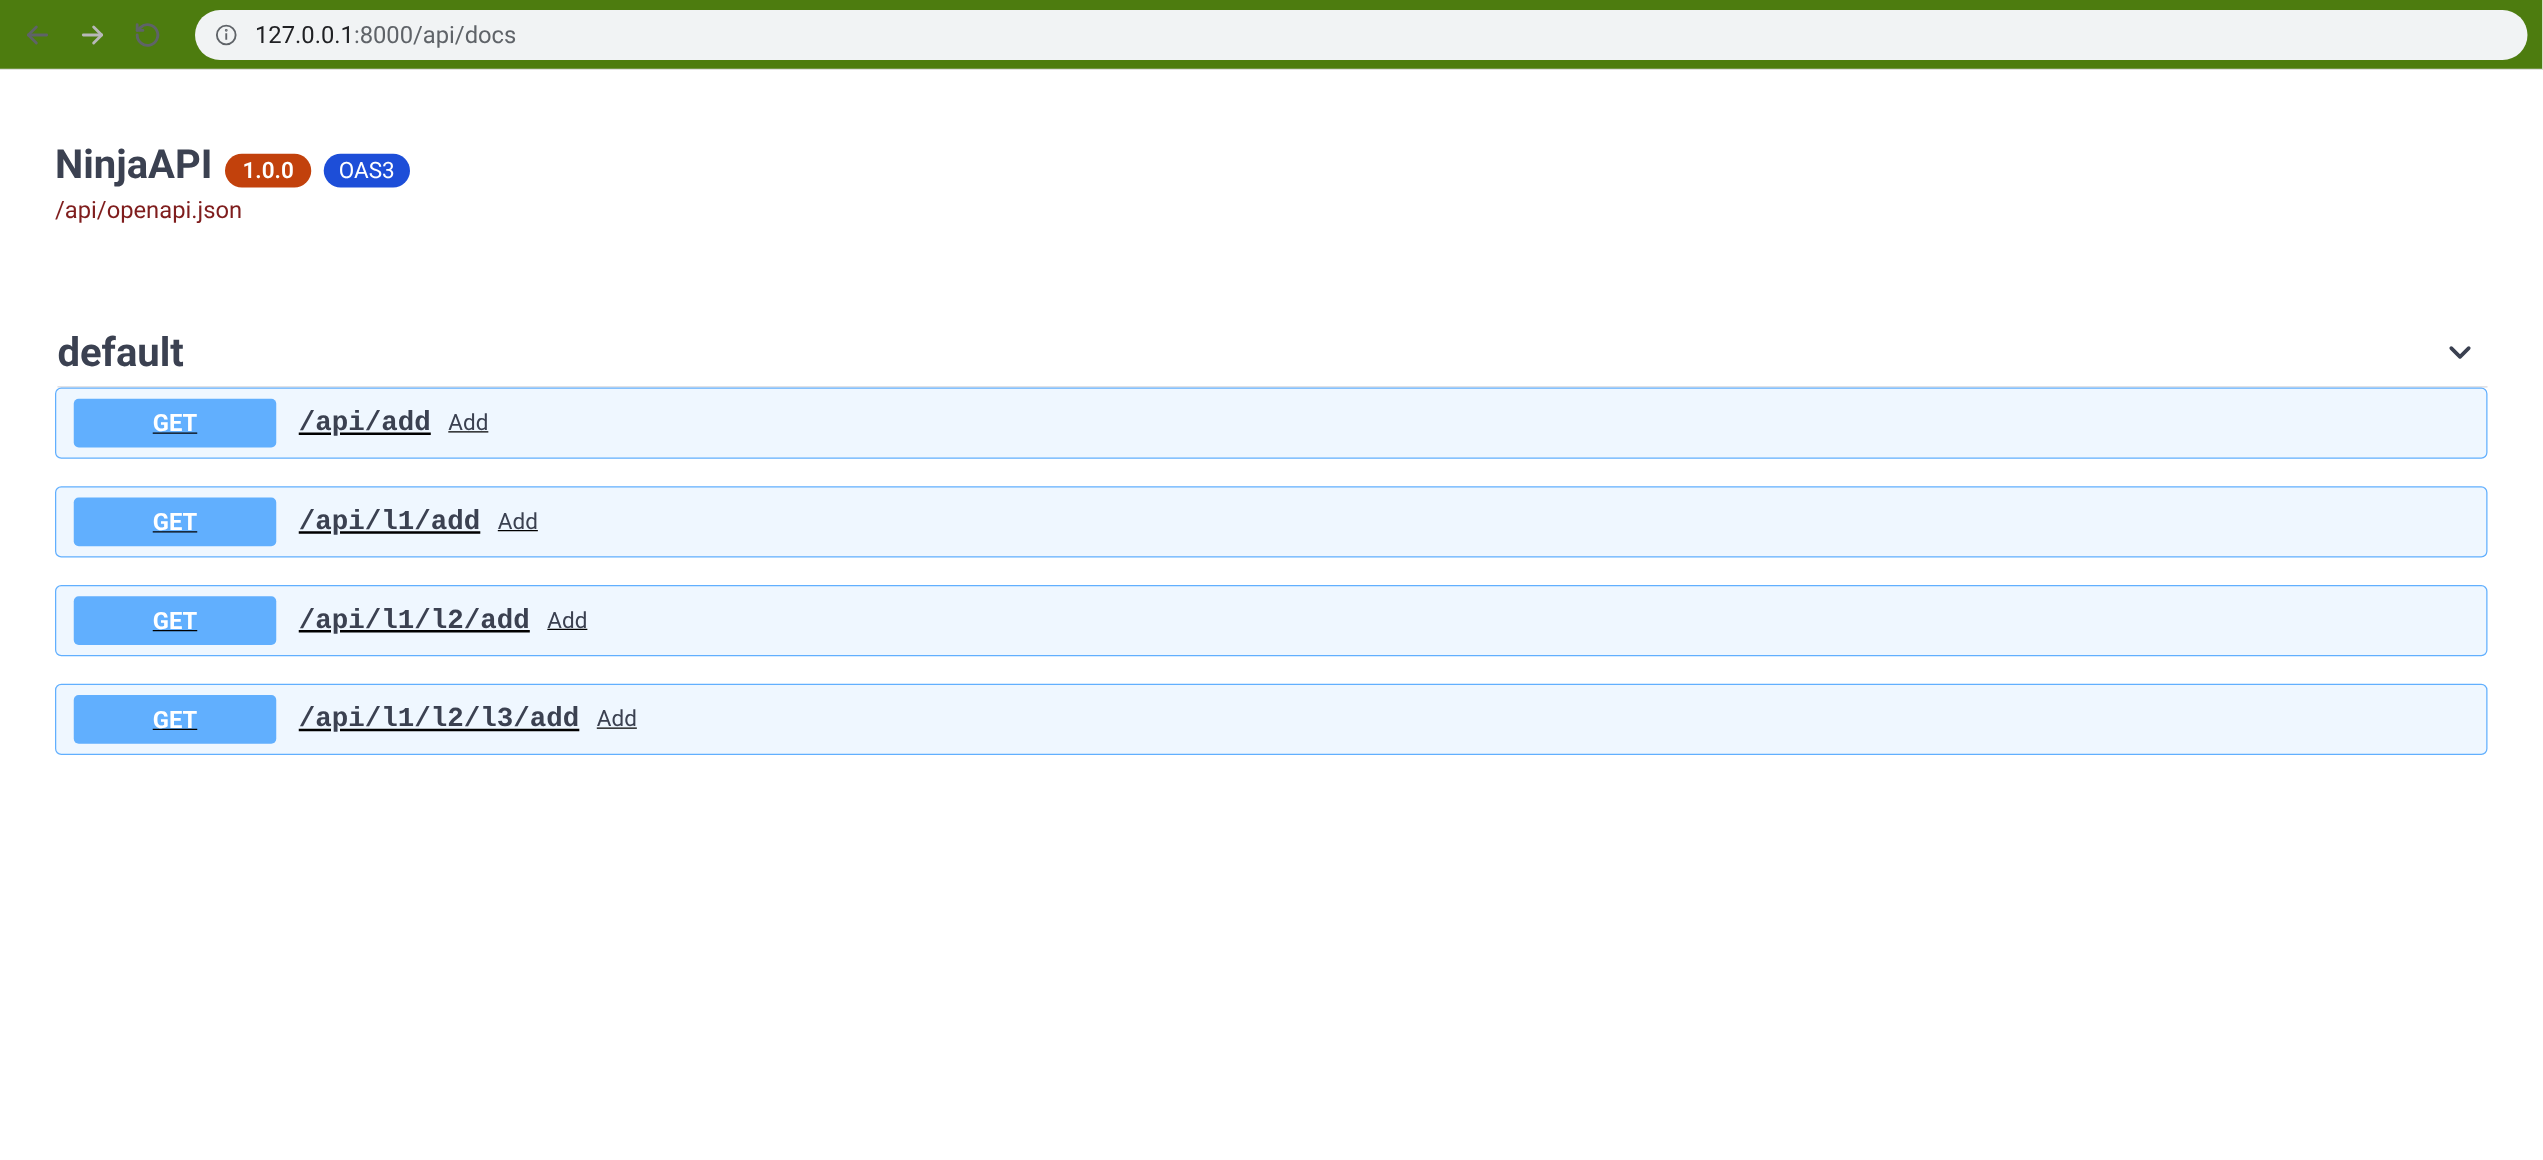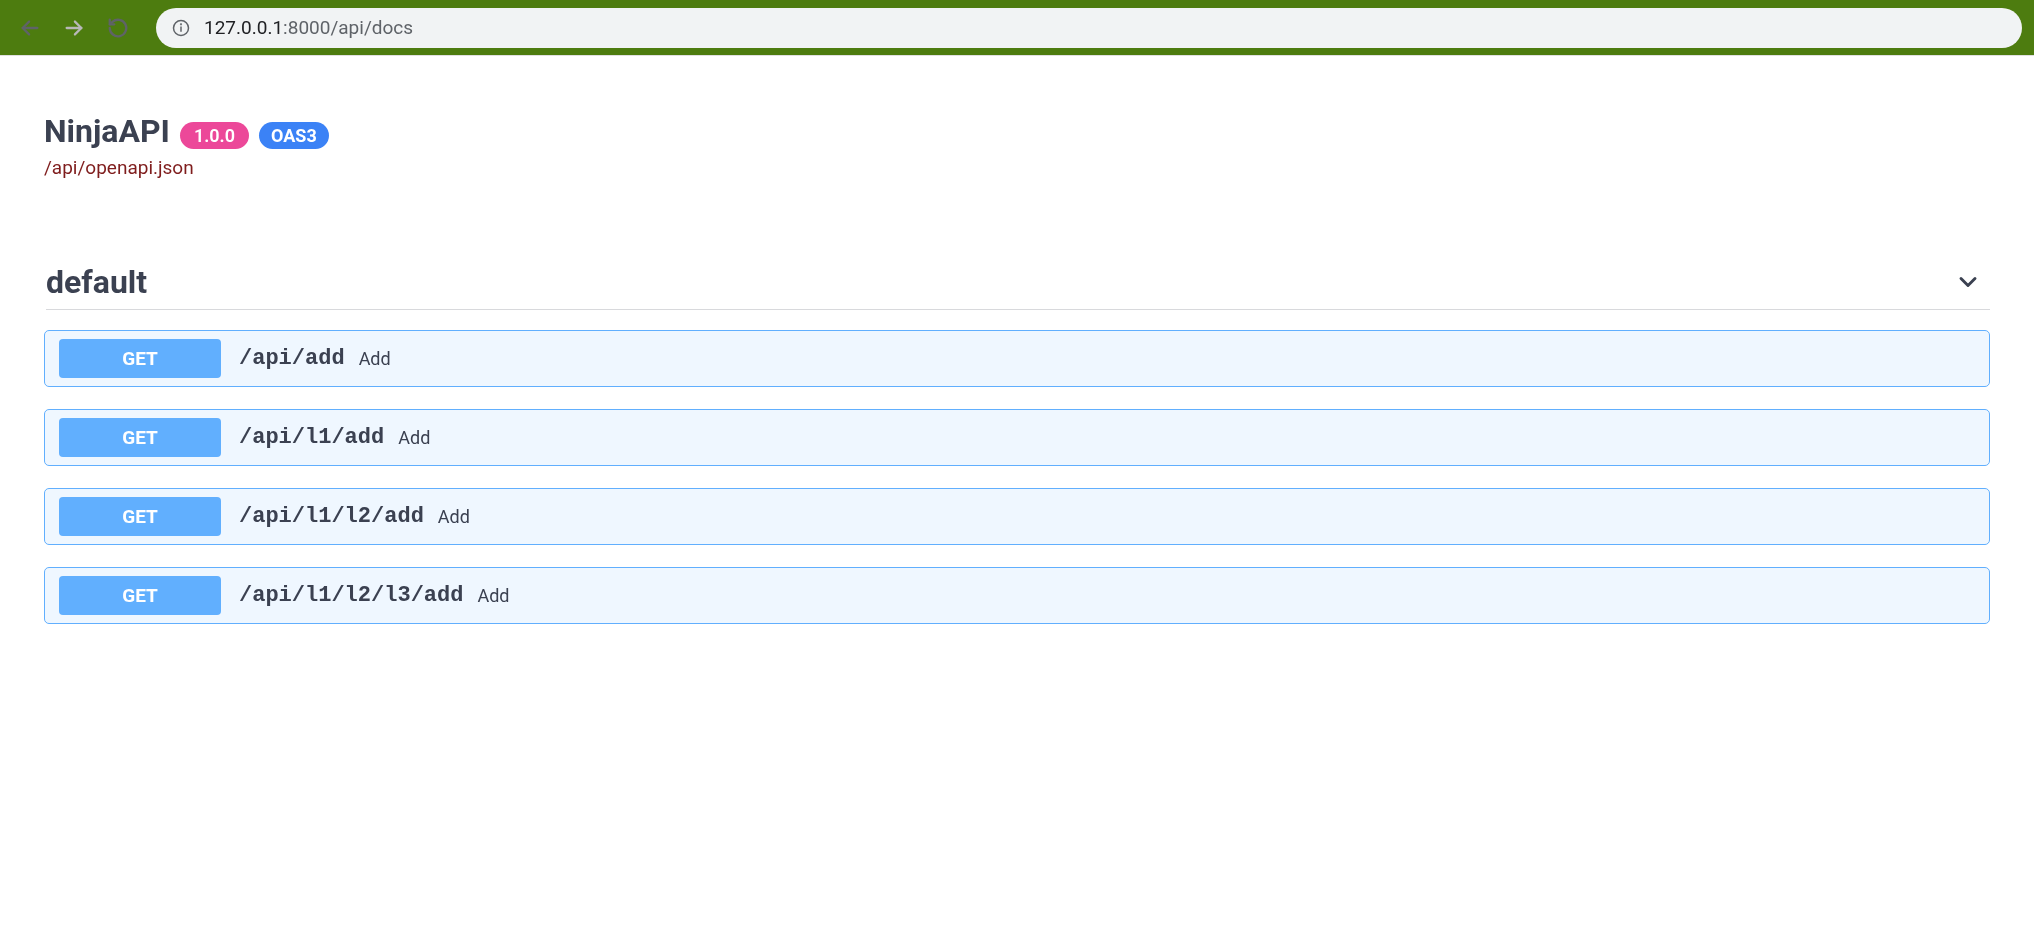--- a/index.html
+++ b/index.html
@@ -88,34 +88,34 @@
       margin-bottom: 6px;
     }
     
     .api-title {
       font-size: 32px;
       font-weight: 700;
       color: #3b4151;
     }
     
     .version-badge {
-      background: #ec4899;
+      background: #c2410c;
       color: #ffffff;
       font-size: 18px;
       font-weight: 600;
       padding: 3px 14px;
       border-radius: 18px;
       vertical-align: super;
     }
     
     .oas-badge {
-      background: #3b82f6;
+      background: #1d4ed8;
       color: #ffffff;
       font-size: 18px;
-      font-weight: 700;
+      font-weight: 400;
       padding: 3px 12px;
       border-radius: 18px;
       vertical-align: super;
     }
     
     .openapi-link {
       color: #7f1d1d;
       font-size: 19px;
       text-decoration: none;
     }
@@ -140,21 +140,21 @@
       color: #3b4151;
     }
     
     .chevron-icon {
       width: 28px;
       height: 28px;
       margin-right: 8px;
     }
     
     .operations {
-      margin-top: 20px;
+      text-decoration: underline;
     }
     
     .operation {
       border: 1px solid #61affe;
       background: rgba(97, 175, 254, 0.1);
       border-radius: 5px;
       margin-bottom: 22px;
       display: flex;
       align-items: center;
       padding: 8px 14px;

